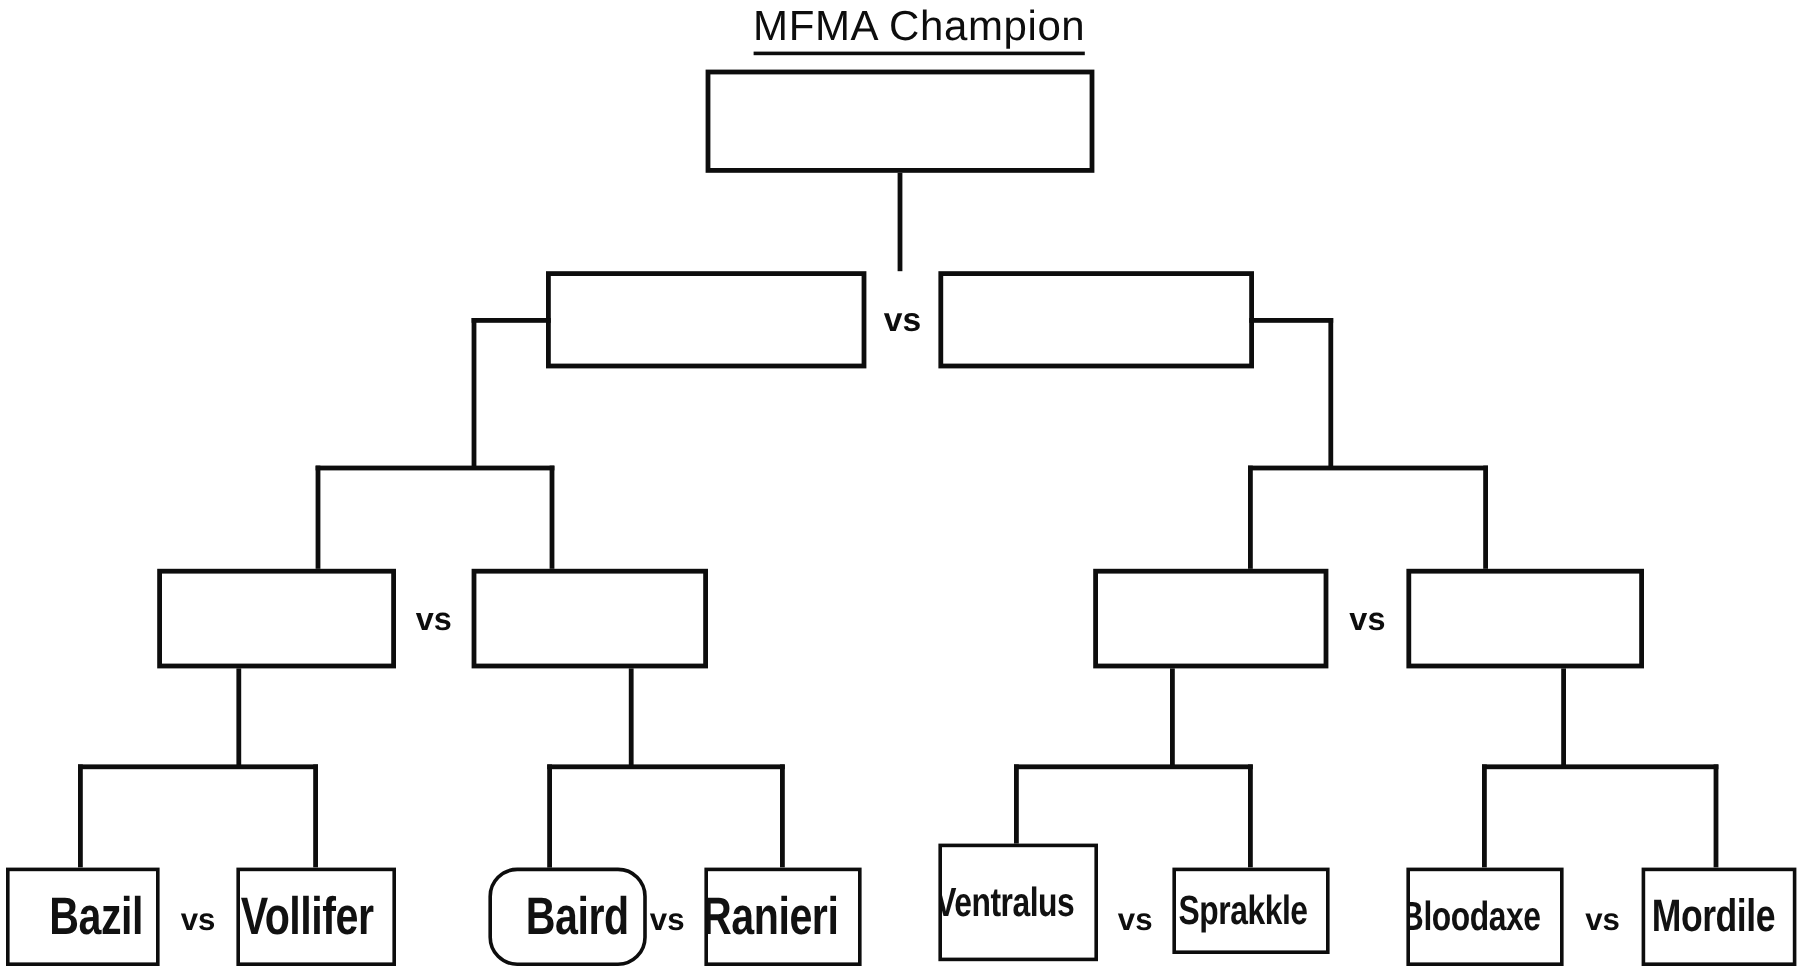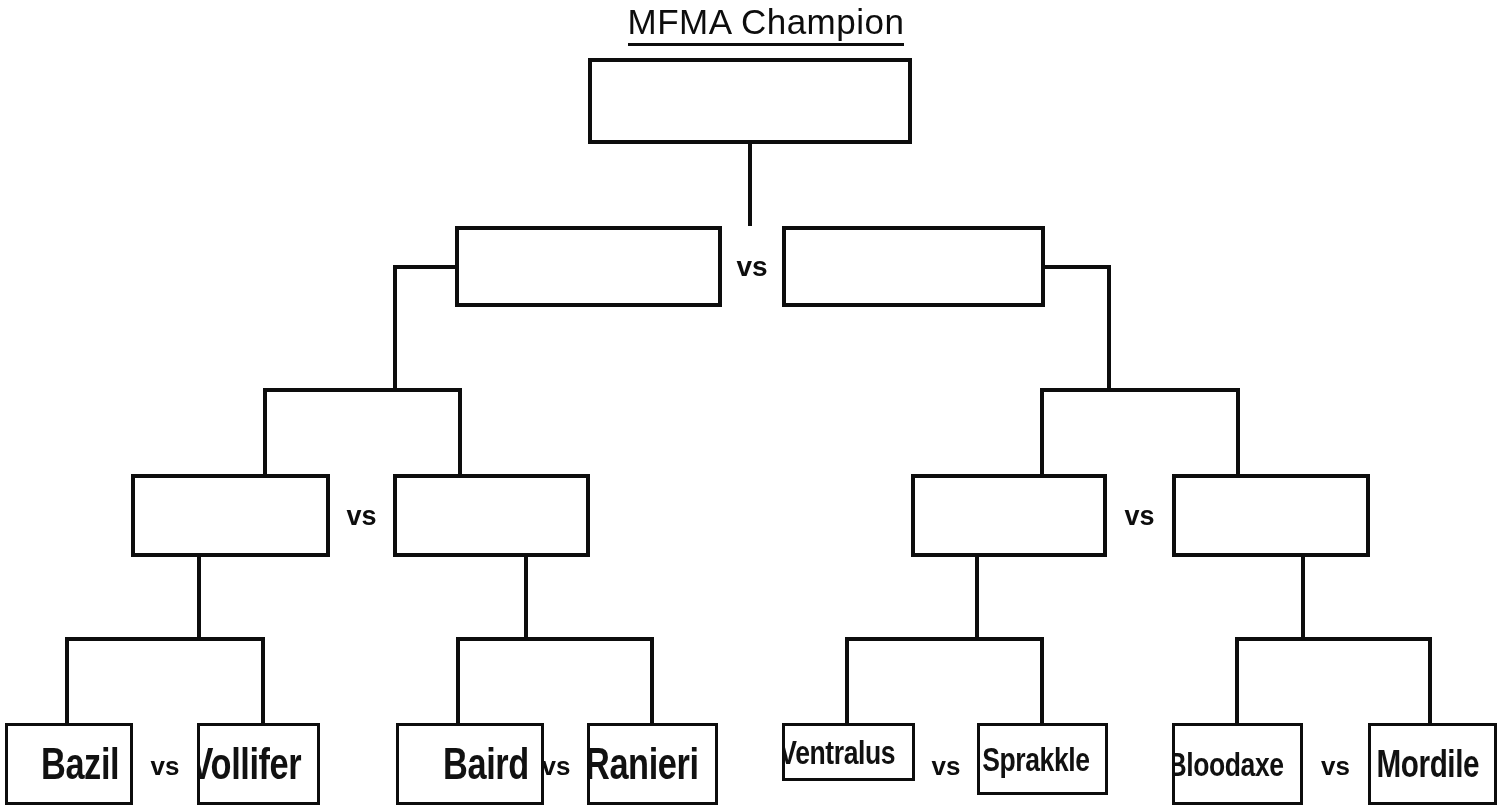--- a/index.html
+++ b/index.html
@@ -141,33 +141,33 @@
 
   <div class="line v" style="left:1301px; top:557px; height:82px;"></div>
   <div class="line h" style="left:1235px; top:637px; width:197px;"></div>
   <div class="line v" style="left:1235px; top:637px; height:86px;"></div>
   <div class="line v" style="left:1428px; top:637px; height:86px;"></div>
 
   <div class="slot thin size-lg" style="left:5px; top:723px; width:128px; height:82px;">
     <span class="slot-label">Bazil</span>
   </div>
   <div class="vs small" style="left:133px; top:753px; width:64px;">vs</div>
-  <div class="slot thin size-lg" style="left:197px; top:723px; width:123px; height:82px;">
+  <div class="slot thin size-lg" style="left:197px; top:723px; width:133px; height:82px;">
     <span class="slot-label">Vollifer</span>
   </div>
 
-  <div class="slot thin size-lg" style="left:396px; top:723px; width:148px; height:82px;">
+  <div class="slot thin size-lg" style="left:407px; top:723px; width:132px; height:82px;border-radius:24px;">
     <span class="slot-label">Baird</span>
   </div>
   <div class="vs small" style="left:525px; top:753px; width:62px;">vs</div>
   <div class="slot thin size-lg" style="left:587px; top:723px; width:131px; height:82px;padding-left:33px;">
     <span class="slot-label">Ranieri</span>
   </div>
 
-  <div class="slot thin size-sm" style="left:782px; top:723px; width:133px; height:58px;">
+  <div class="slot thin size-sm" style="left:782px; top:703px; width:133px; height:98px;">
     <span class="slot-label">Ventralus</span>
   </div>
   <div class="vs small" style="left:915px; top:753px; width:62px;">vs</div>
   <div class="slot thin size-sm" style="left:977px; top:723px; width:131px; height:72px;">
     <span class="slot-label">Sprakkle</span>
   </div>
 
   <div class="slot thin size-sm" style="left:1172px; top:723px; width:131px; height:82px;">
     <span class="slot-label">Bloodaxe</span>
   </div>

